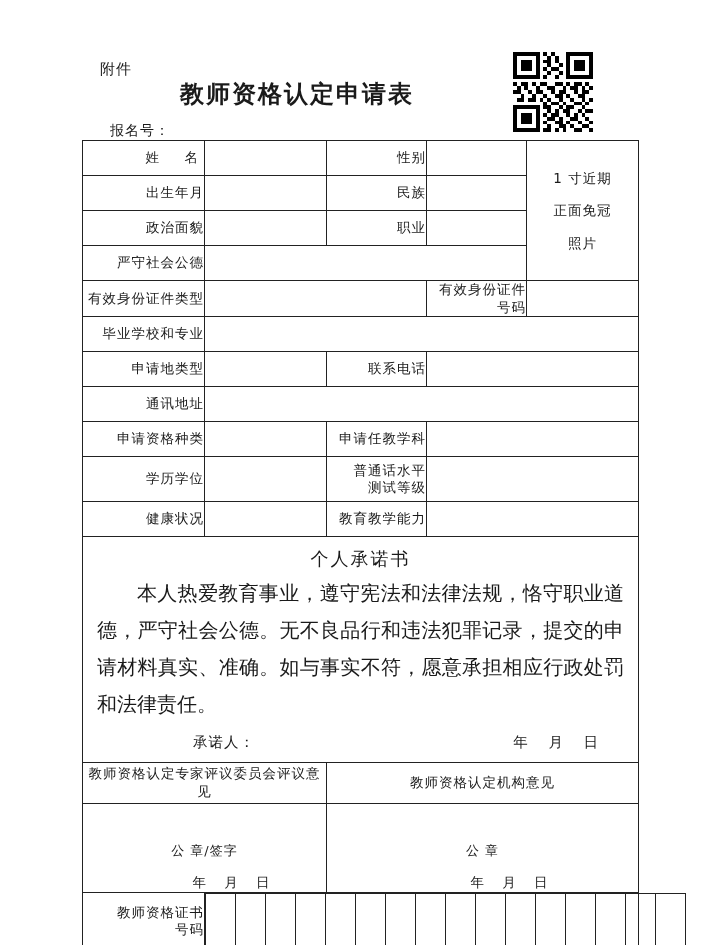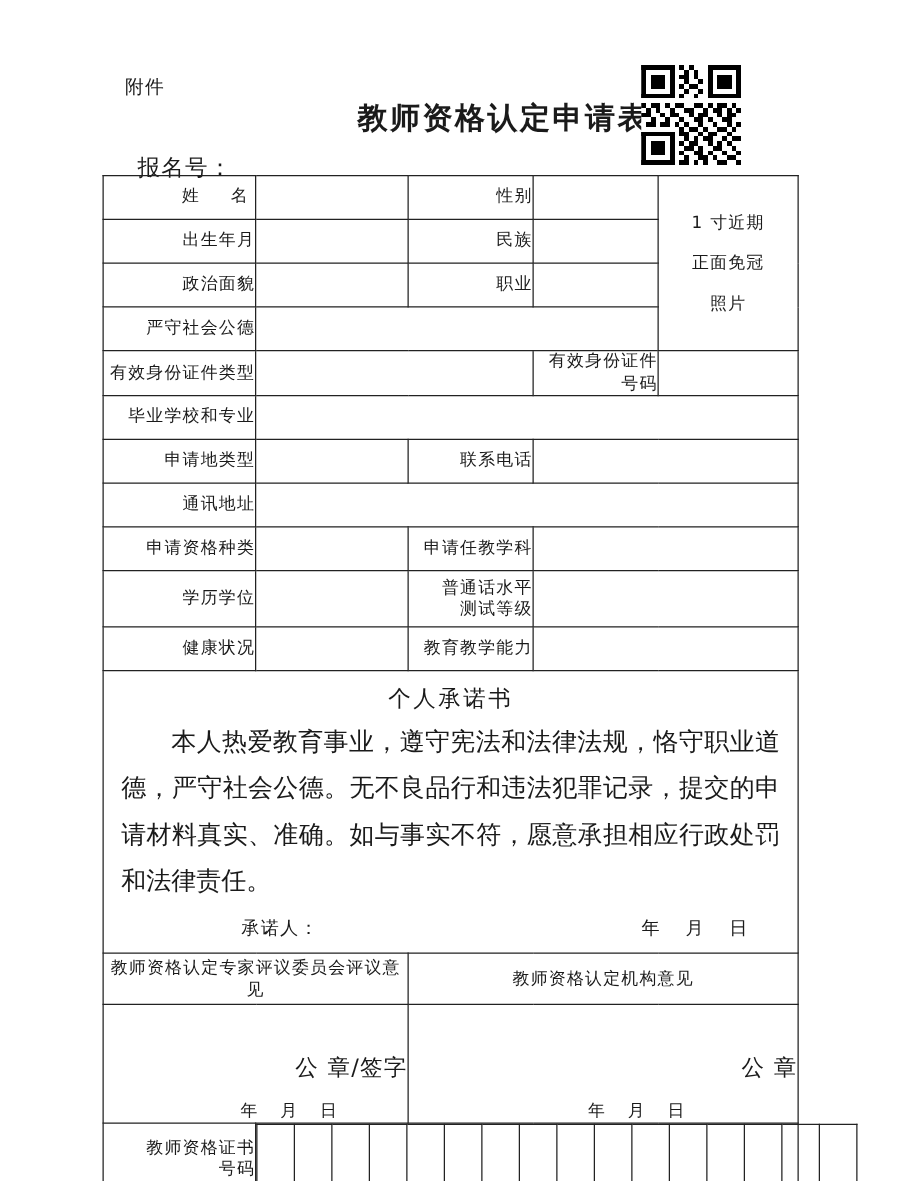--- a/index.html
+++ b/index.html
@@ -26,38 +26,38 @@
     left: 100px;
     top: 60px;
     font-size: 15px;
     letter-spacing: 1px;
   }
   .doc-title {
     position: absolute;
     left: 180px;
     top: 78px;
     width: 340px;
-    text-align: right;
+    text-align: left;
     font-size: 24px;
     font-weight: bold;
     letter-spacing: 2px;
   }
   .qr {
     position: absolute;
     left: 513px;
     top: 52px;
     width: 80px;
     height: 80px;
   }
   .qr svg { display: block; }
   .apply-no {
     position: absolute;
     left: 110px;
     top: 122px;
-    font-size: 18px;
+    font-size: 14px;
     letter-spacing: 1px;
   }
   table.form {
     position: absolute;
     left: 82px;
     top: 140px;
     width: 556px;
     border-collapse: collapse;
     table-layout: fixed;
   }
@@ -110,22 +110,22 @@
     text-align: center;
     font-size: 13.5px;
     letter-spacing: 1px;
     padding-top: 10px;
   }
   .opinion-body {
     height: 96px;
     position: relative;
   }
   .opinion-seal {
-    text-align: right;
-    font-size: 18px;
+    text-align: center;
+    font-size: 13px;
     letter-spacing: 1px;
     margin-top: 38px;
   }
   .opinion-date {
     text-align: center;
     font-size: 13.5px;
     letter-spacing: 7px;
     margin-top: 14px;
     padding-left: 60px;
   }

